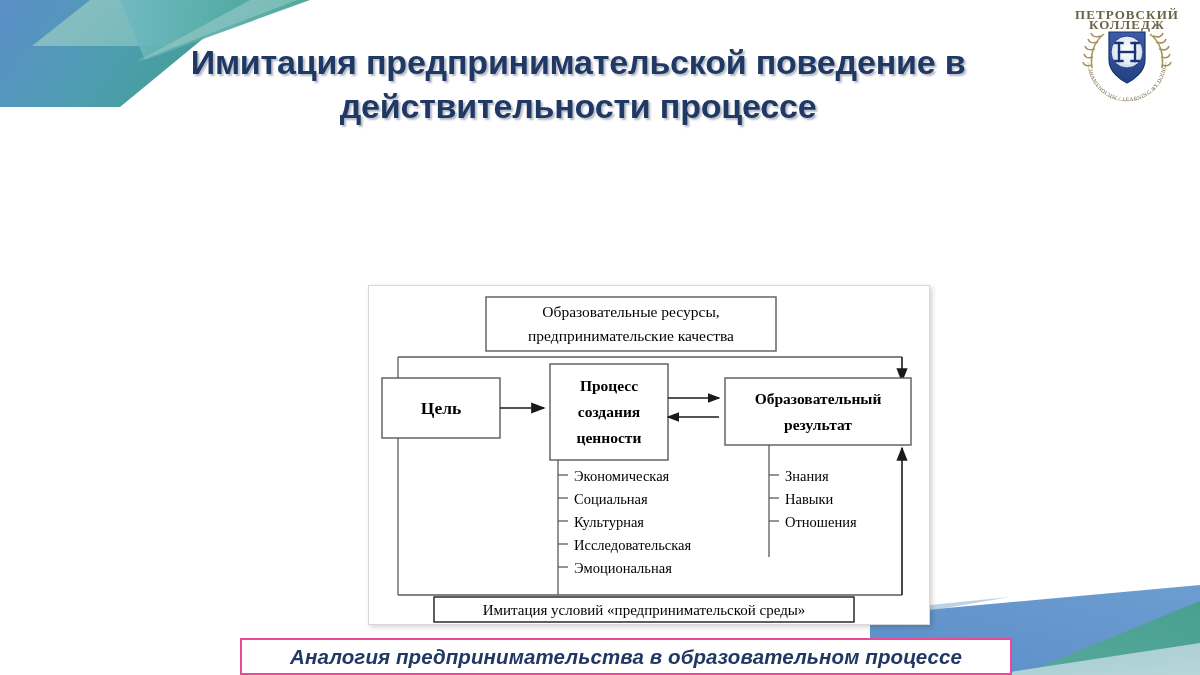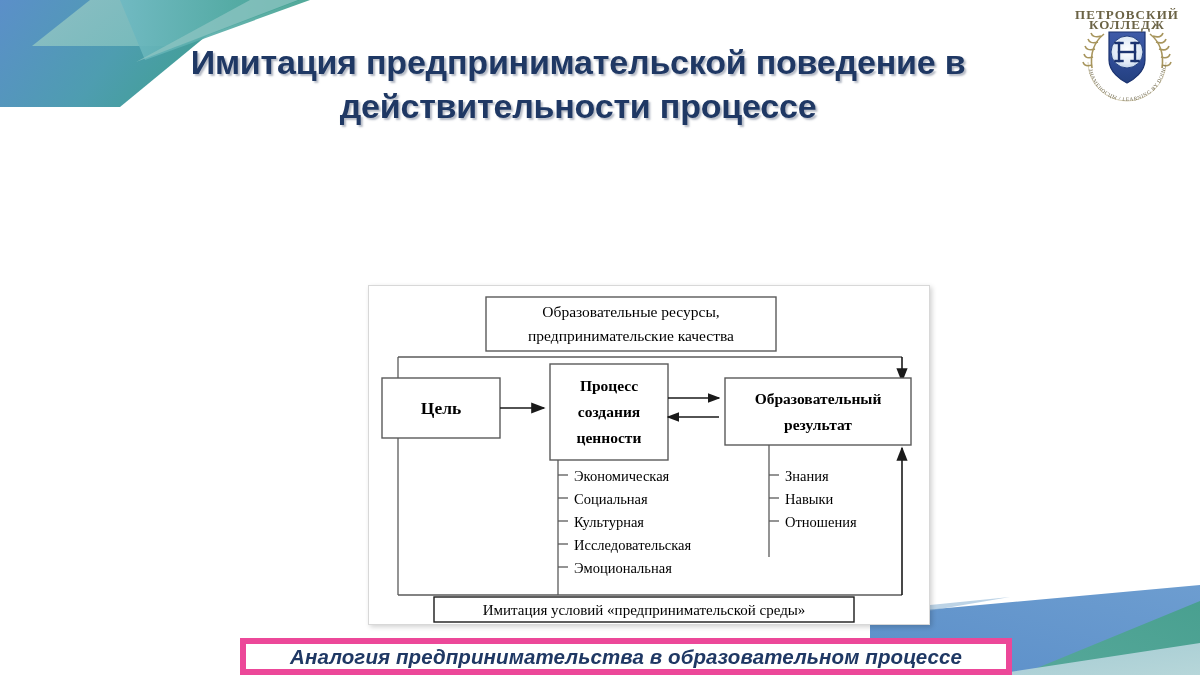--- a/index.html
+++ b/index.html
@@ -103,21 +103,21 @@
   .dg-bold { font-weight: 700; }
 
   
   #caption {
     position: absolute;
     left: 240px;
     top: 638px;
     width: 772px;
     height: 37px;
     background: #ffffff;
-    border: 6px solid #ec4899;
+    border: 2px solid #ec4899;
     box-sizing: border-box;
     display: flex;
     align-items: center;
     justify-content: center;
   }
   #caption .cap-text {
     font-family: "Liberation Sans", sans-serif;
     font-weight: 700;
     font-style: italic;
     font-size: 20.5px;

